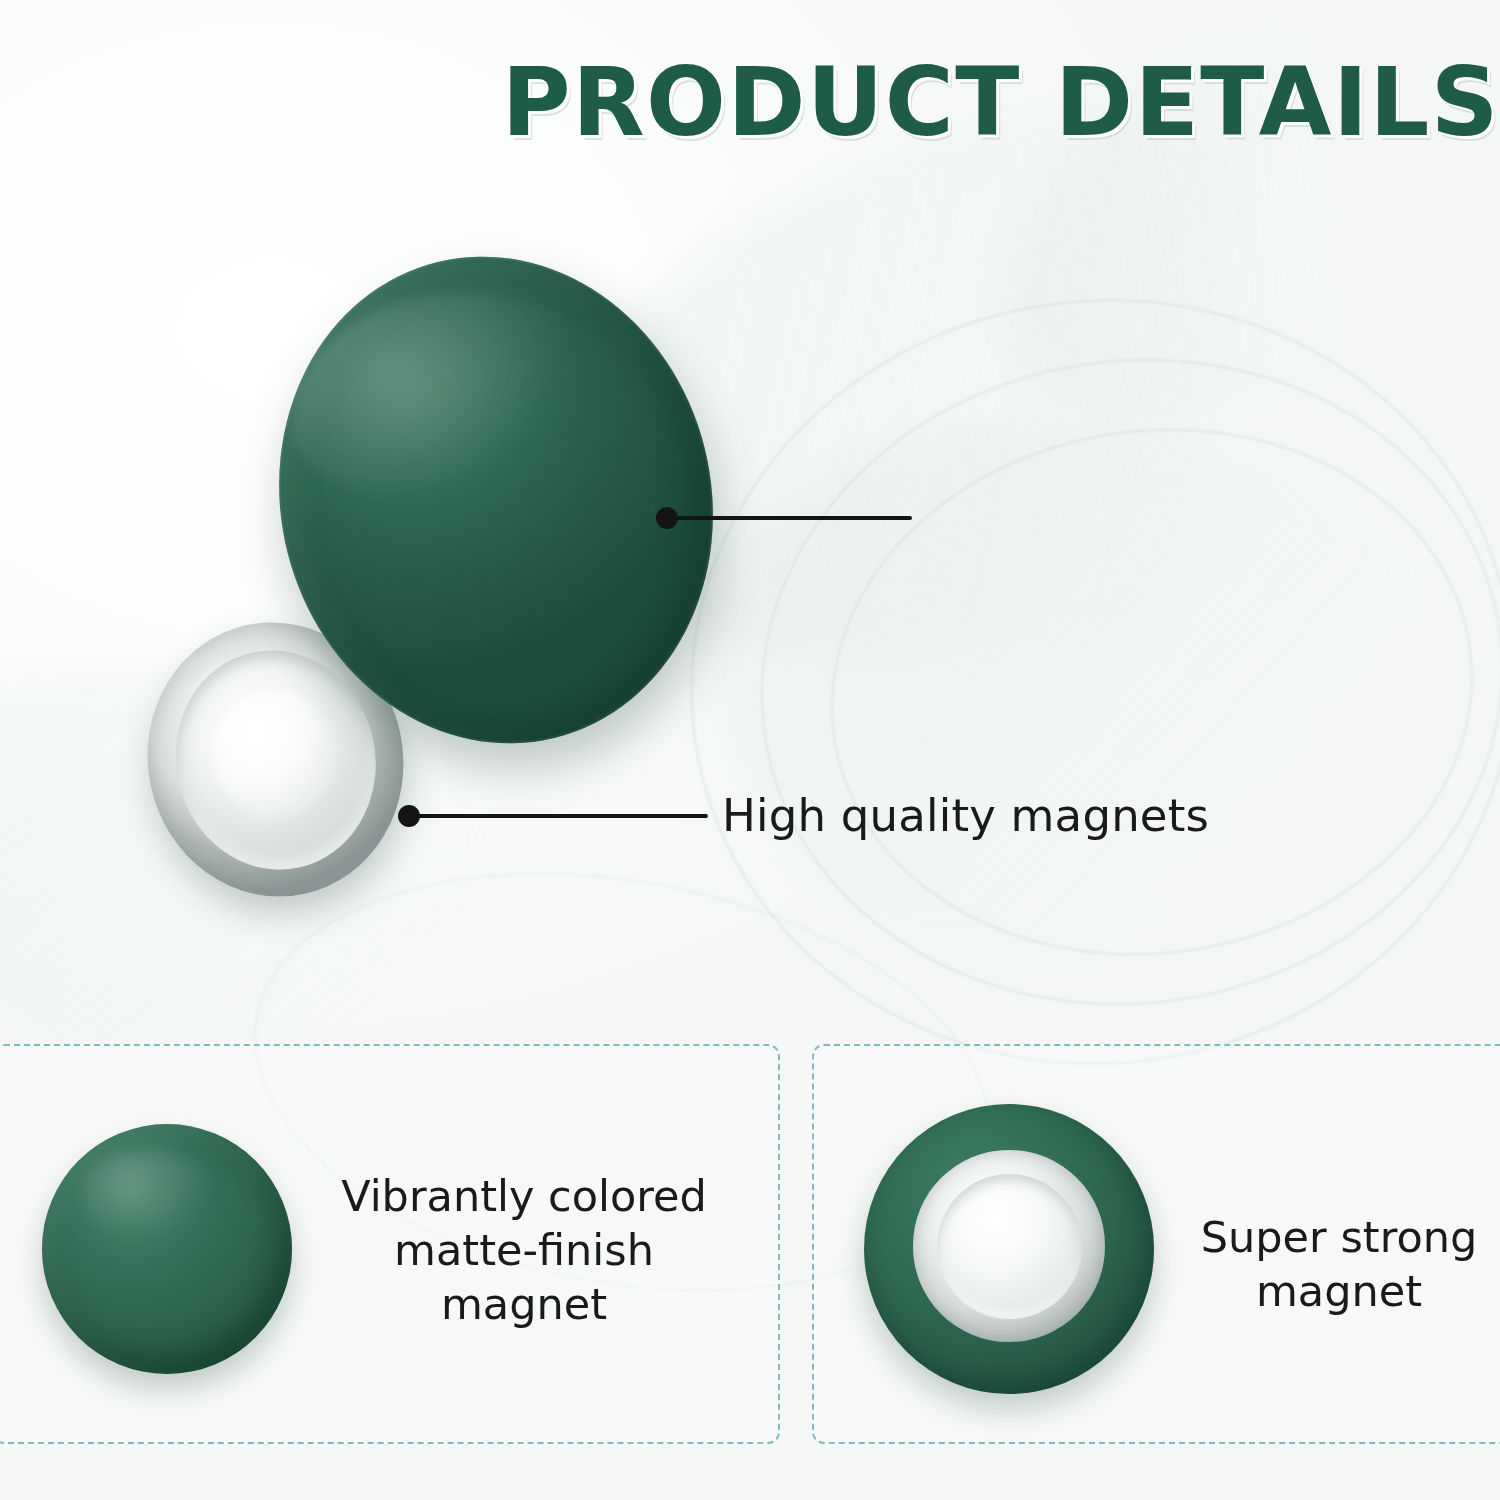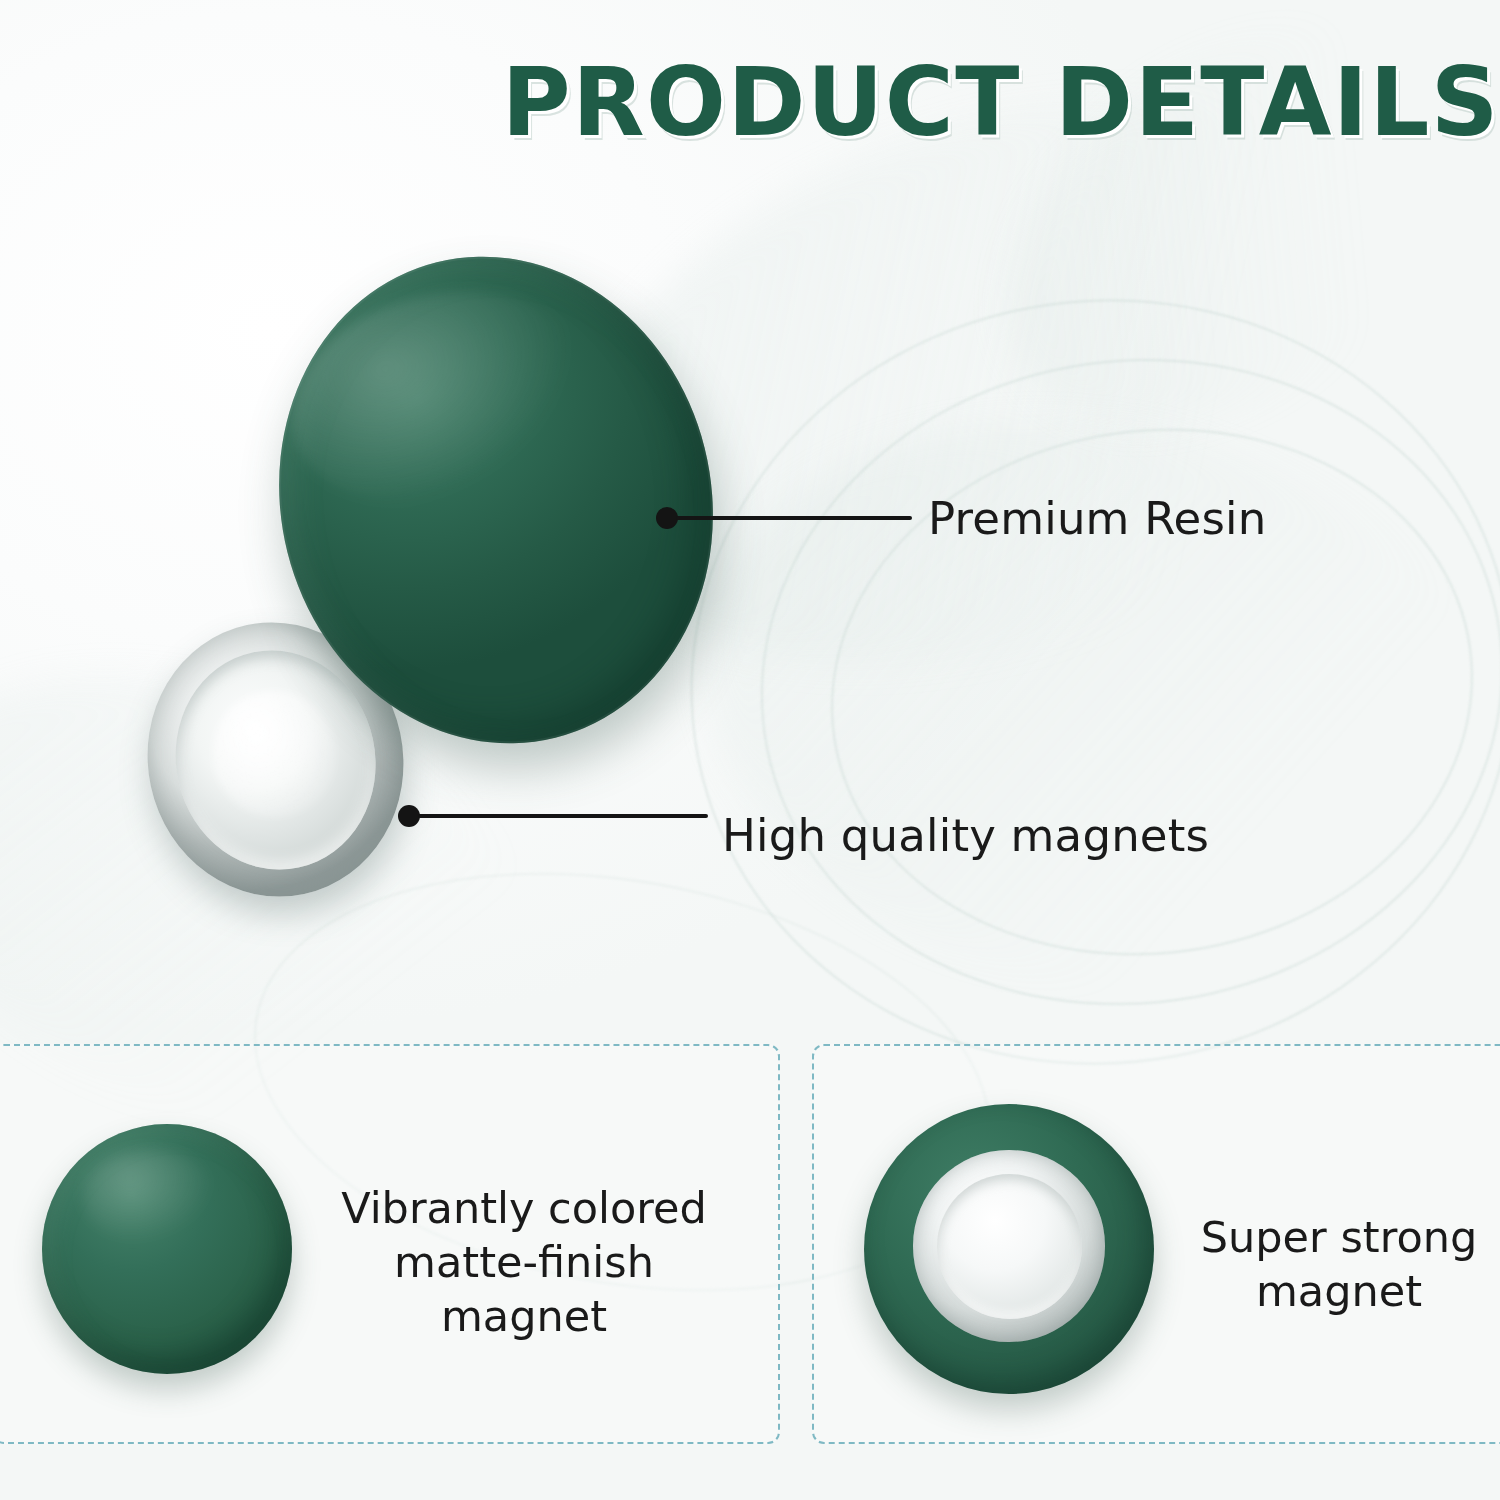--- a/index.html
+++ b/index.html
@@ -162,21 +162,21 @@
   }
   .callout-label {
     position: absolute;
     font-family: "DejaVu Sans", sans-serif;
     font-size: 45px;
     color: #1a1a1a;
     white-space: nowrap;
     letter-spacing: .2px;
   }
   .callout-label.l1 { left: 928px; top: 492px; }
-  .callout-label.l2 { left: 722px; top: 789px; margin-top: 20px; }
+  .callout-label.l2 { left: 722px; top: 789px; }
 
   
   .feature {
     position: absolute;
     top: 1044px;
     height: 400px;
     border: 2px dashed #7fb9c4;
     border-radius: 12px;
     box-sizing: border-box;
     background: rgba(255,255,255,0.25);
@@ -250,21 +250,21 @@
   }
 
   .feature-text {
     position: absolute;
     font-family: "DejaVu Sans", sans-serif;
     font-size: 43px;
     line-height: 1.25;
     color: #1a1a1a;
     text-align: center;
   }
-  .feature-text.t1 { left: 330px; top: 136px; width: 400px; }
+  .feature-text.t1 { left: 330px; top: 124px; width: 400px; }
   .feature-text.t2 { left: 360px; top: 165px; width: 330px; }
 </style>
 </head>
 <body>
 
 <div id="page">
 
   <div class="bg-wisp w1"></div>
   <div class="bg-wisp w2"></div>
   <div class="bg-wisp w3"></div>
@@ -284,21 +284,20 @@
 
   <svg class="callout-svg" viewBox="0 0 1500 1500">
 
     <circle cx="667" cy="518" r="11" fill="#141414"></circle>
     <path d="M 678 518 L 760 518 L 910 518" stroke="#141414" stroke-width="4" fill="none" stroke-linecap="round"></path>
 
     <circle cx="409" cy="816" r="11" fill="#141414"></circle>
     <path d="M 420 816 L 560 816 L 706 816" stroke="#141414" stroke-width="4" fill="none" stroke-linecap="round"></path>
   </svg>
 
-  <div class="callout-label l1">Premium Resin</div>
   <div class="callout-label l2">High quality magnets</div>
 
   <div class="feature left">
     <div class="feature-inner">
       <div class="ball"></div>
       <div class="feature-text t1">Vibrantly colored matte-finish magnet</div>
     </div>
   </div>
 
   <div class="feature right">

